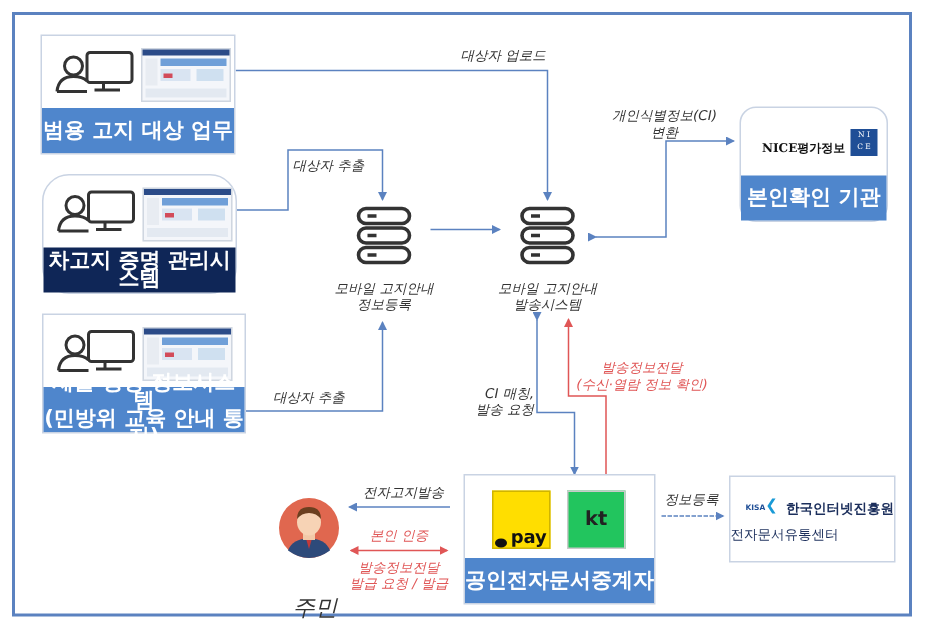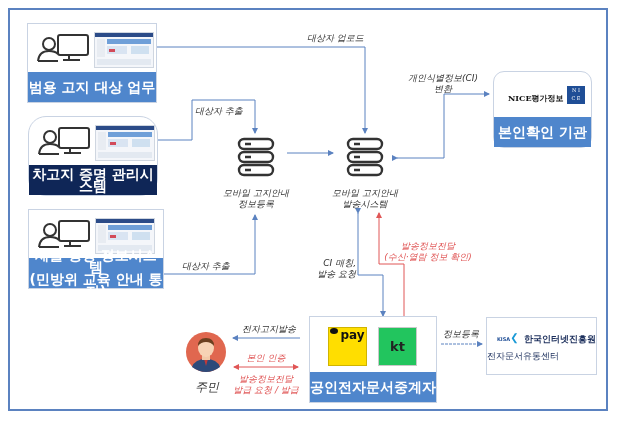--- a/index.html
+++ b/index.html
@@ -14,21 +14,21 @@
   .c{text-align:center;}
   svg.lines{position:absolute;left:0;top:0;}
   .thumb{position:absolute;width:58px;height:34px;border:1px solid #cfd6e0;background:#f4f6fa;}
   .thumb .t1{position:absolute;left:0;right:0;top:0;height:4px;background:#2b4b88;}
   .thumb .t2{position:absolute;left:12px;right:2px;top:6px;height:5px;background:#6f9fd8;}
   .thumb .t3{position:absolute;left:12px;top:13px;width:20px;height:8px;background:#d9e4f2;}
   .thumb .t4{position:absolute;left:36px;top:13px;width:18px;height:8px;background:#cfe0f0;}
   .thumb .t5{position:absolute;left:2px;right:2px;bottom:2px;height:6px;background:#e3e9f1;}
   .thumb .t6{position:absolute;left:2px;top:6px;width:8px;height:18px;background:#e8ecf2;}
   .thumb .t7{position:absolute;left:14px;top:16px;width:6px;height:3px;background:#d24b5a;}
-  .logo-kakao{position:absolute;background:#ffde00;border:1px solid #d0b400;box-sizing:border-box;display:flex;align-items:flex-start;justify-content:center;font-weight:bold;font-size:12px;color:#111;}
+  .logo-kakao{position:absolute;background:#ffde00;border:1px solid #d0b400;box-sizing:border-box;display:flex;align-items:flex-end;justify-content:center;font-weight:bold;font-size:12px;color:#111;}
   .logo-kt{position:absolute;background:#22c55e;border:1px solid #c9c9c9;box-sizing:border-box;display:flex;align-items:center;justify-content:center;font-weight:bold;font-size:13px;color:#222;}
 </style>
 </head>
 <body>
 
 <div class="frame"></div>
 
 <svg class="lines" width="623" height="423">
   <defs>
     <marker id="ab" markerWidth="6" markerHeight="6" refX="5" refY="3" orient="auto">
@@ -189,21 +189,21 @@
 </div>
 
 <svg style="position:absolute;left:185px;top:331px" width="42" height="42" viewBox="0 0 42 42">
   <circle cx="21" cy="21" r="20" fill="#e0674f"></circle>
   <path d="M7 36 Q10 28 21 28 Q32 28 35 36 Q28 41 21 41 Q14 41 7 36z" fill="#2d4a7a"></path>
   <path d="M19 28 L21 35 L23 28z" fill="#c23a3a"></path>
   <rect x="17" y="23" width="8" height="6" fill="#f2c9a8"></rect>
   <ellipse cx="21" cy="17" rx="8" ry="9" fill="#f7d3b5"></ellipse>
   <path d="M13 15 Q13 7 21 7 Q29 7 29 15 Q26 11 21 11 Q16 11 13 15z" fill="#6b3f1f"></path>
 </svg>
-<div class="lbl" style="left:195px;top:382px;font-size:12px;">주민</div>
+<div class="lbl" style="left:195px;top:400px;font-size:15px;">주민</div>
 
 <div class="lbl" style="left:307px;top:33px;">대상자 업로드</div>
 <div class="lbl" style="left:195px;top:106px;">대상자 추출</div>
 <div class="lbl" style="left:182px;top:261px;">대상자 추출</div>
 <div class="lbl c" style="left:408px;top:73px;width:70px;">
   <div>개인식별정보(CI)</div>
   <div>변환</div>
 </div>
 <div class="lbl" style="left:316px;top:258px;text-align:right;width:40px;">
   <div>CI 매칭,</div>

